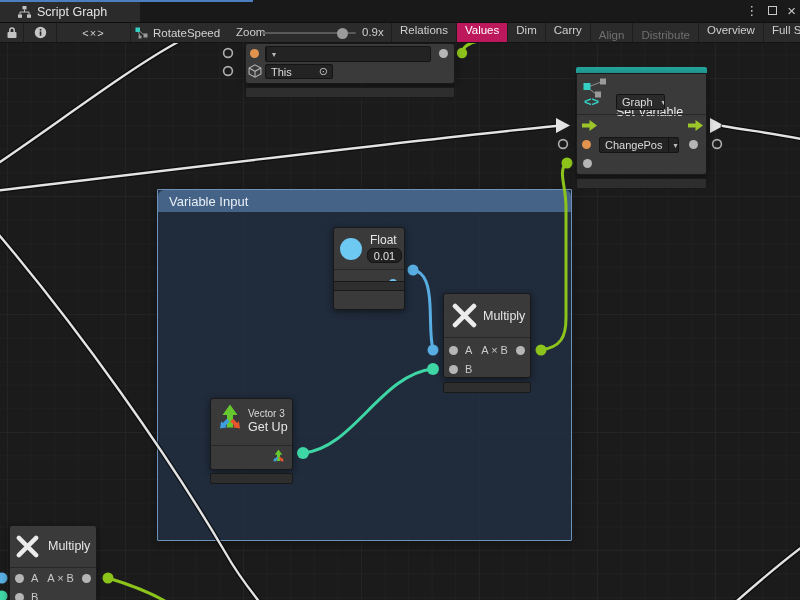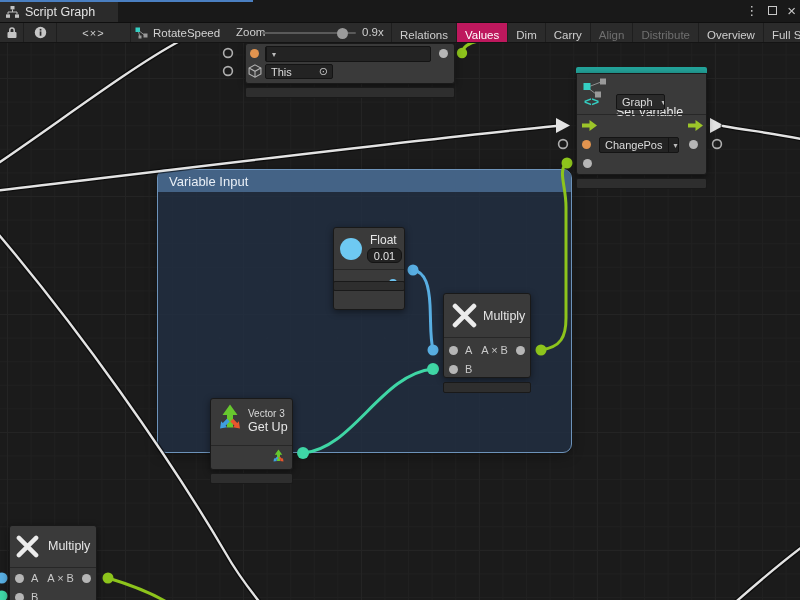--- a/index.html
+++ b/index.html
@@ -2,54 +2,54 @@
 <html><head>
 <meta charset="utf-8">
 <style>
   html,body{margin:0;padding:0;background:#111;}
   *{box-sizing:border-box;font-family:"Liberation Sans","DejaVu Sans",sans-serif;}
   #app{position:relative;width:800px;height:600px;overflow:hidden;background:#1b1b1b;color:#d4d4d4;}
 
   
   .tabbar{position:absolute;left:0;top:0;width:800px;height:22px;background:#191919;z-index:10;}
   .tab-accent{position:absolute;left:0;top:0;width:253px;height:2px;background:#4a7fc1;}
-  .tab{position:absolute;left:0;top:2px;width:118px;height:20px;background:#2b2b2b;display:flex;align-items:center;padding:0 6px;}
+  .tab{position:absolute;left:0;top:2px;width:140px;height:20px;background:#2b2b2b;display:flex;align-items:center;padding:0 18px;}
   .tab-label{font-size:12.5px;color:#e3e3e3;margin-left:6px;white-space:nowrap;}
   .win-controls{position:absolute;right:4px;top:0;height:22px;display:flex;align-items:center;gap:10px;}
   .win-glyph{color:#c8c8c8;font-size:13px;line-height:22px;cursor:default;}
   .maxbox{display:inline-block;width:9px;height:9px;border:1.5px solid #c8c8c8;}
 
   
   .toolbar{position:absolute;left:0;top:22px;width:800px;height:21px;background:#2b2b2b;border-top:1px solid #0f0f0f;border-bottom:1px solid #141414;z-index:10;font-size:11.5px;}
   .tb-btn{position:absolute;top:0;height:19px;display:flex;align-items:center;justify-content:center;border-right:1px solid #1e1e1e;}
   .tb-lock{left:0;width:24px;} .tb-info{left:24px;width:33px;} .tb-code{left:57px;width:74px;color:#cfcfcf;font-size:11px;letter-spacing:1px;}
   .tb-graphname{position:absolute;left:135px;top:0;height:19px;display:flex;align-items:center;gap:5px;color:#d2d2d2;}
   .tb-zoomlabel{position:absolute;left:236px;top:3px;color:#cfcfcf;}
   .tb-slider{position:absolute;left:262px;top:9px;width:94px;height:2px;background:#5a5a5a;border-radius:1px;}
   .tb-handle{position:absolute;left:75px;top:-4.5px;width:11px;height:11px;border-radius:50%;background:#9a9a9a;}
   .tb-zoomval{position:absolute;left:362px;top:3px;color:#cfcfcf;}
   .tb-group{position:absolute;left:391px;top:0;width:409px;height:19px;display:flex;overflow:hidden;}
-  .tbtn{height:19px;display:flex;align-items:flex-start;padding:6px 8px;border-left:1px solid #1e1e1e;color:#cfcfcf;white-space:nowrap;}
+  .tbtn{height:19px;display:flex;align-items:flex-end;padding:6px 8px;border-left:1px solid #1e1e1e;color:#cfcfcf;white-space:nowrap;}
   .tbtn.active{background:#be185d;color:#fff;}
   .tbtn.disabled{color:#6f6f6f;flex-direction:column;}
   .tbtn .caret{font-size:8px;margin-left:5px;}
 
   
   .canvas{position:absolute;left:0;top:43px;width:800px;height:557px;z-index:0;cursor:default;
     background:
       linear-gradient(#242424 1px, transparent 1px),
       linear-gradient(90deg,#242424 1px, transparent 1px),
       linear-gradient(#202020 1px, transparent 1px),
       linear-gradient(90deg,#202020 1px, transparent 1px),
       #1b1b1b;
     background-size:118px 118px,118px 118px,23.6px 23.6px,23.6px 23.6px;
     background-position:7px 35px;}
 
   
-  .group{position:absolute;left:157px;top:169px;width:415px;height:284px;background:rgba(34,49,70,0.74);border:1px solid #6d93ba;border-radius:9px;z-index:1;box-shadow:0 3px 12px rgba(0,0,0,.35);}
+  .group{position:absolute;left:157px;top:189px;width:415px;height:352px;background:rgba(34,49,70,0.74);border:1px solid #6d93ba;border-radius:1px;z-index:1;box-shadow:0 3px 12px rgba(0,0,0,.35);}
   .group-header{height:22px;background:rgba(72,104,141,0.92);border-radius:6px 6px 0 0;display:flex;align-items:center;padding:0 11px;}
   .group-title{font-size:13px;color:#e9eff6;}
 
   
   svg.wires{position:absolute;left:0;top:0;width:800px;height:600px;z-index:2;pointer-events:none;}
 
   
   .node{position:absolute;background:#3a3a3a;border:1px solid #191919;border-radius:3px;z-index:3;box-shadow:0 2px 7px rgba(0,0,0,.45);}
   .nfoot{position:absolute;background:#2e2e2e;border:1px solid #191919;border-radius:2px;z-index:3;}
   .sep{position:absolute;left:0;right:0;border-top:1px solid #272727;}

